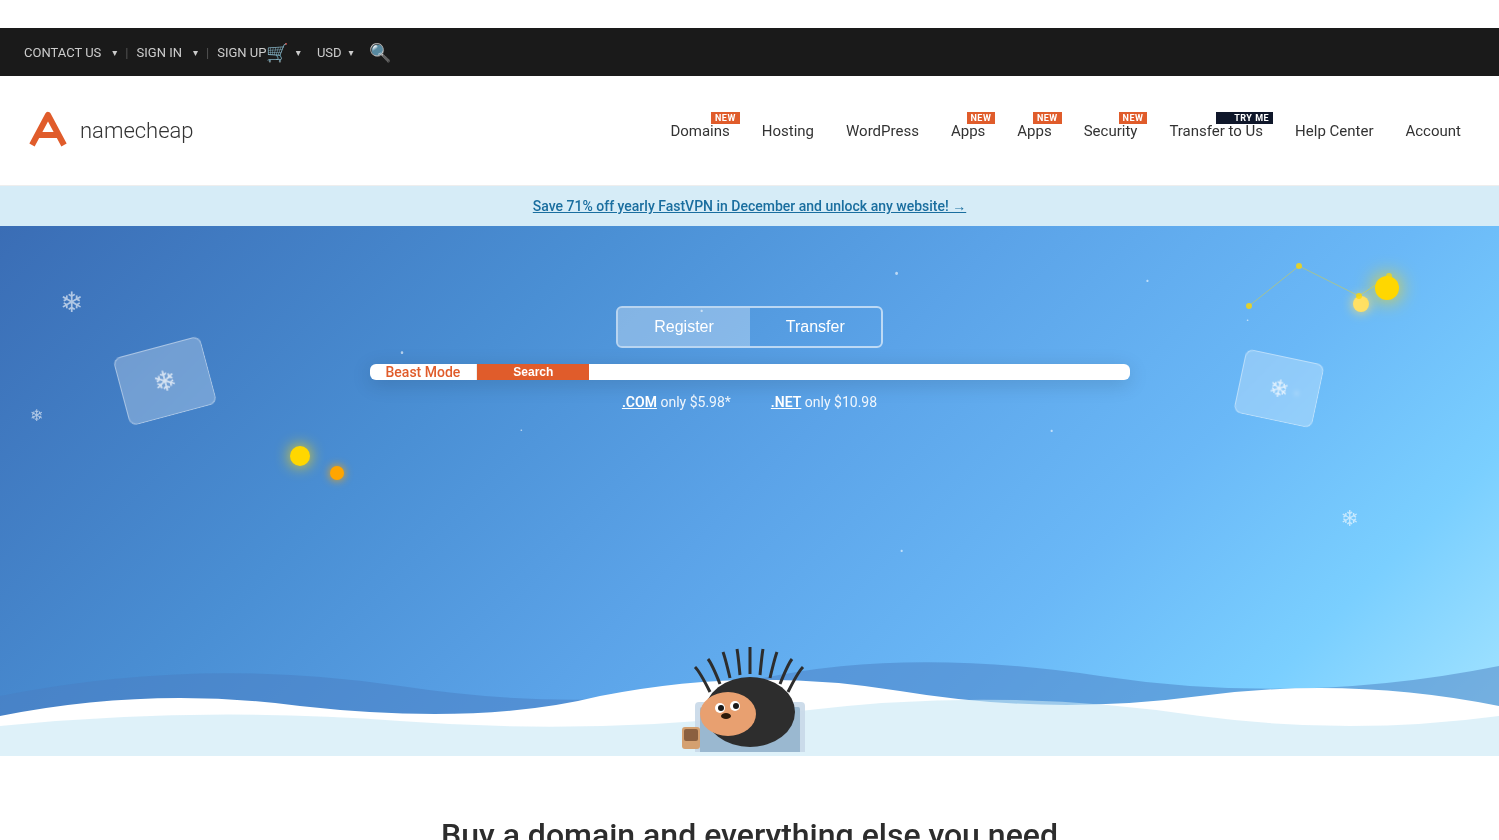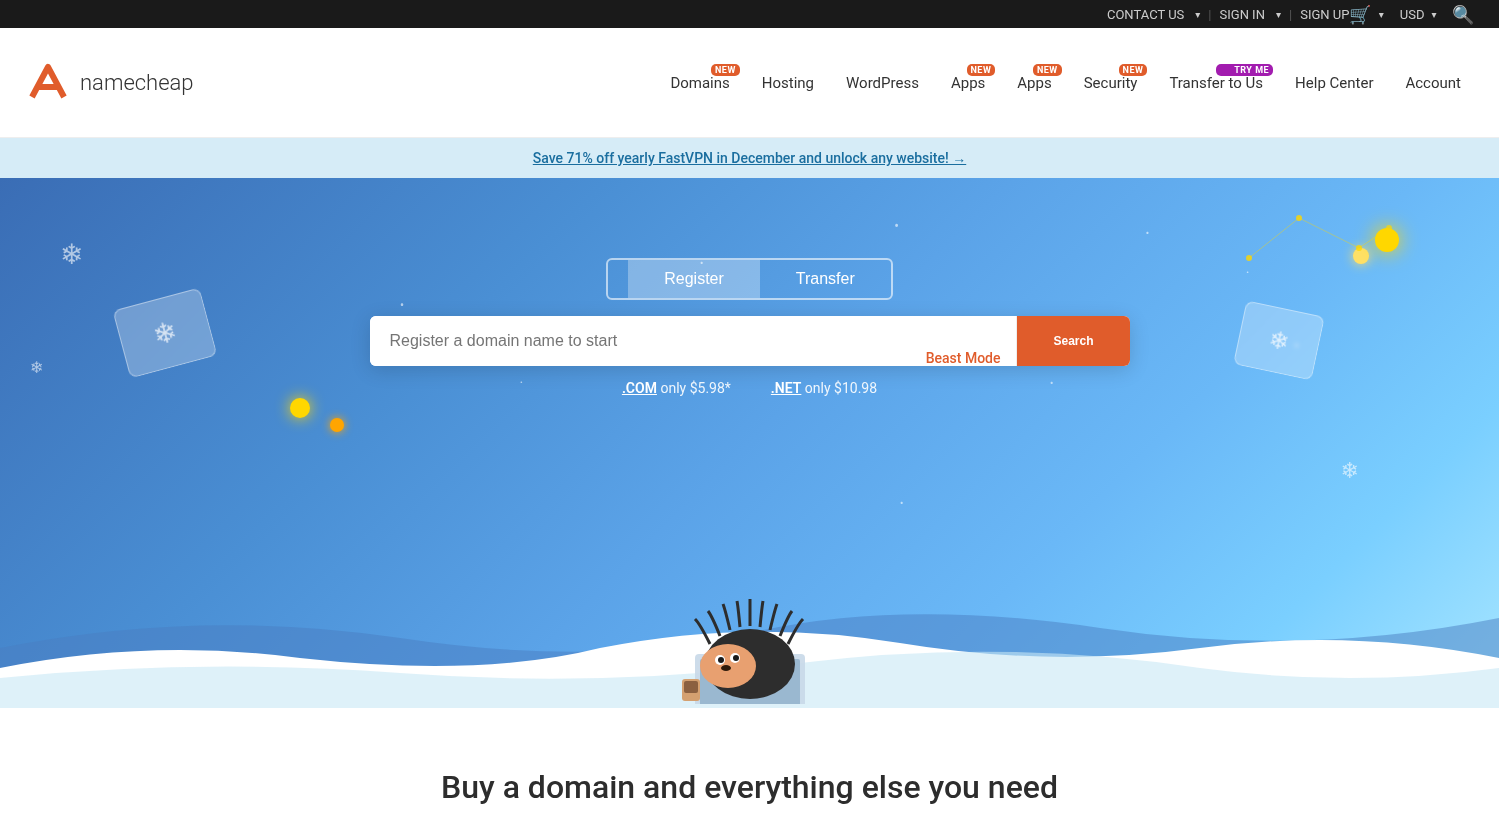--- a/index.html
+++ b/index.html
@@ -4,24 +4,25 @@
   <style>
     * { margin: 0; padding: 0; box-sizing: border-box; }
     body { font-family: -apple-system, BlinkMacSystemFont, 'Segoe UI', Roboto, sans-serif; overflow-x: hidden; }
 
     
     .top-bar {
       background: #1a1a1a;
       color: #ccc;
       font-size: 13px;
       padding: 0 24px;
-      height: 28px;
+      height: 48px;
       display: flex;
       align-items: center;
-      justify-content: flex-end;
+      justify-content: flex-start;
+      margin-top: 28px;
     }
     .top-bar-left { display: flex; align-items: center; gap: 8px; }
     .top-bar-right { display: flex; align-items: center; gap: 16px; }
     .top-bar a, .top-bar-btn {
       color: #ccc; text-decoration: none; cursor: pointer;
       display: flex; align-items: center; gap: 4px;
     }
     .top-bar-divider { color: #555; }
 
     
@@ -53,26 +54,26 @@
       align-items: center;
       white-space: nowrap;
     }
     .nav-badge {
       position: absolute;
       top: -2px;
       right: 4px;
       font-size: 9px;
       font-weight: 700;
       padding: 1px 4px;
-      border-radius: 5px;
+      border-radius: 0;
       letter-spacing: 0.5px;
       text-transform: uppercase;
     }
     .badge-new { background: #e05c2b; color: #fff; }
-    .badge-tryme { background: #a21caf; color: #fff; padding-left: 18px; }
+    .badge-tryme { background: #0f172a; color: #fff; padding-left: 18px; }
 
     
     .promo-banner {
       background: #d6ecf7;
       text-align: center;
       padding: 12px;
       font-size: 14px;
       color: #1a6e9f;
     }
     .promo-banner a { color: #1a6e9f; font-weight: 500; }
@@ -117,21 +118,20 @@
 
     
     .domain-tabs {
       display: flex;
       border: 2px solid rgba(255,255,255,0.6);
       border-radius: 6px;
       overflow: hidden;
       margin-bottom: 16px;
       position: relative;
       z-index: 2;
-      padding-left: 20px;
     }
     .domain-tab {
       padding: 10px 36px;
       font-size: 16px;
       font-weight: 500;
       cursor: pointer;
       color: #fff;
       background: transparent;
       border: none;
     }
@@ -365,21 +365,20 @@
     <line x1="140" y1="50" x2="170" y2="30" stroke="#ffd700" stroke-width="1" opacity="0.4"></line>
   </svg>
 
 
   <div class="domain-tabs">
     <button class="domain-tab active">Register</button>
     <button class="domain-tab">Transfer</button>
   </div>
 
   <div class="search-box">
-    <input class="search-input" type="text" placeholder="Register a domain name to start" style="">
     <div class="beast-mode">
       <span>Beast Mode</span>
     </div>
     <button class="search-btn">Search</button>
   </div>
 
   <div class="domain-hints">
     <div class="domain-hint">
       <a href="#">.COM</a>
       <span>only $5.98*</span>

